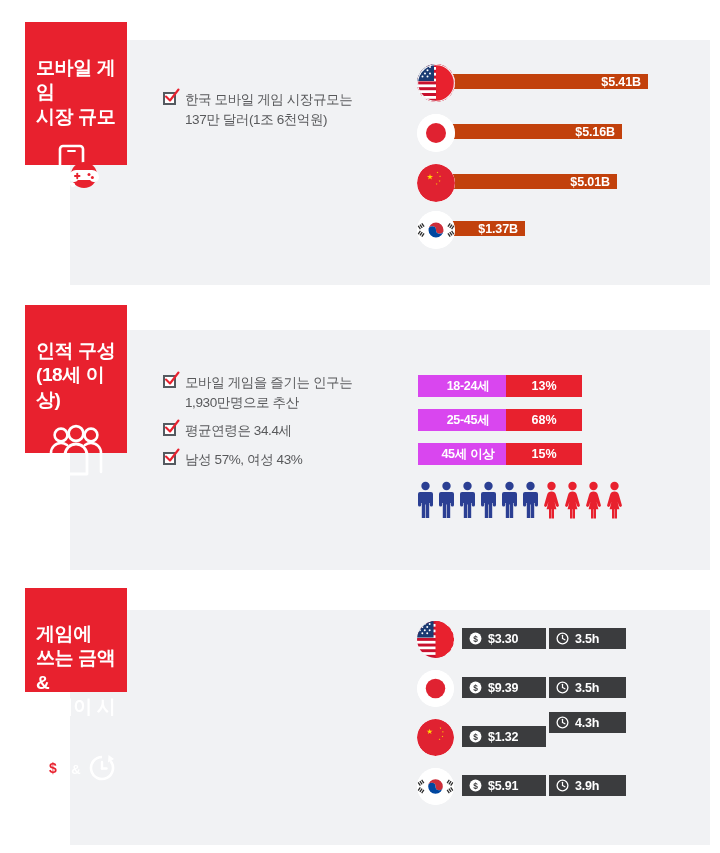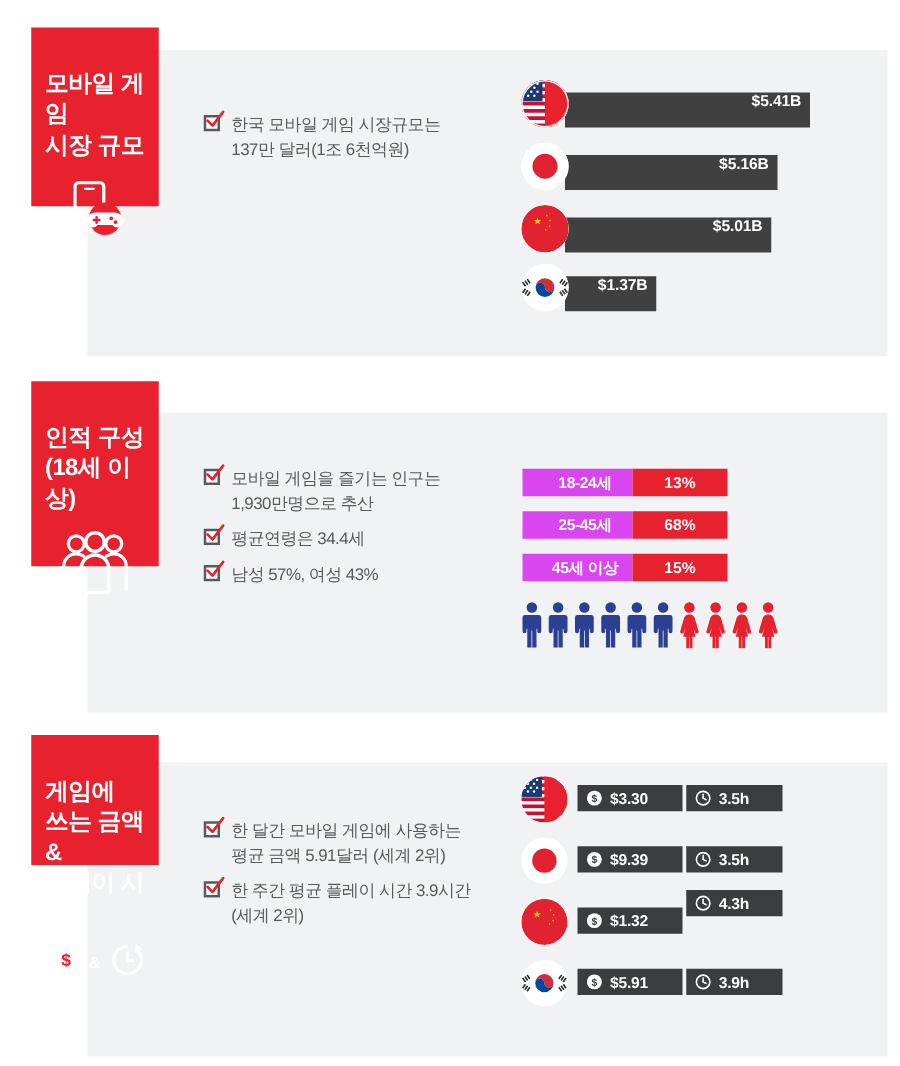--- a/index.html
+++ b/index.html
@@ -108,25 +108,25 @@
     border-radius: 50%;
     overflow: hidden;
     background: #ffffff;
     z-index: 3;
   }
   .flag svg { display: block; }
 
   
   .mbar {
     position: absolute;
-    height: 28px;
-    background: #404040;
+    height: 15px;
+    background: #c2410c;
     z-index: 2;
     display: flex;
-    align-items: flex-start;
+    align-items: flex-end;
     justify-content: flex-end;
   }
   .mbar-value {
     color: #ffffff;
     font-size: 12.5px;
     font-weight: bold;
     padding-right: 7px;
     letter-spacing: -0.1px;
   }
 
@@ -451,42 +451,20 @@
           <g>
             <path d="M68 3 a11 11 0 1 0 8.5 4" fill="none" stroke="#ffffff" stroke-width="2.6"></path>
             <polygon points="74.5,1 80,5 74,8.5" fill="#ffffff"></polygon>
             <line x1="68" y1="8" x2="68" y2="14.5" stroke="#ffffff" stroke-width="2.4" stroke-linecap="round"></line>
             <line x1="68" y1="14.5" x2="72.5" y2="14.5" stroke="#ffffff" stroke-width="2.4" stroke-linecap="round"></line>
           </g>
         </svg>
       </div>
     </div>
 
-    <div class="bullets" style="left:163px;top:75px;width:240px;">
-      <div class="bullet">
-        <span class="chk">
-          <span class="box"></span>
-          <svg class="tick" viewBox="0 0 16 16">
-              <path d="M2 8.5 L6 12.5 L14.5 1.5" fill="none" stroke="#e8212e" stroke-width="2.1" stroke-linecap="round" stroke-linejoin="round"></path>
-            </svg>
-        </span>
-        <span class="bullet-text">한 달간 모바일 게임에 사용하는
-평균 금액 5.91달러 (세계 2위)</span>
-      </div>
-      <div class="bullet">
-        <span class="chk">
-          <span class="box"></span>
-          <svg class="tick" viewBox="0 0 16 16">
-              <path d="M2 8.5 L6 12.5 L14.5 1.5" fill="none" stroke="#e8212e" stroke-width="2.1" stroke-linecap="round" stroke-linejoin="round"></path>
-            </svg>
-        </span>
-        <span class="bullet-text">한 주간 평균 플레이 시간 3.9시간
-(세계 2위)</span>
-      </div>
-    </div>
 
     <div class="flag" style="left:417px;top:41px;width:37px;height:37px;">
       <svg width="37" height="37" viewBox="0 0 38 38">
         <circle cx="19" cy="19" r="19" fill="#ffffff"></circle>
         <rect x="0" y="0" width="38" height="38" fill="#ffffff"></rect>
         <g fill="#c8102e">
           <rect x="0" y="0" width="38" height="3"></rect>
             <rect x="0" y="5.8" width="38" height="3"></rect>
             <rect x="0" y="11.6" width="38" height="3"></rect>
           <rect x="0" y="17.4" width="38" height="3"></rect>

